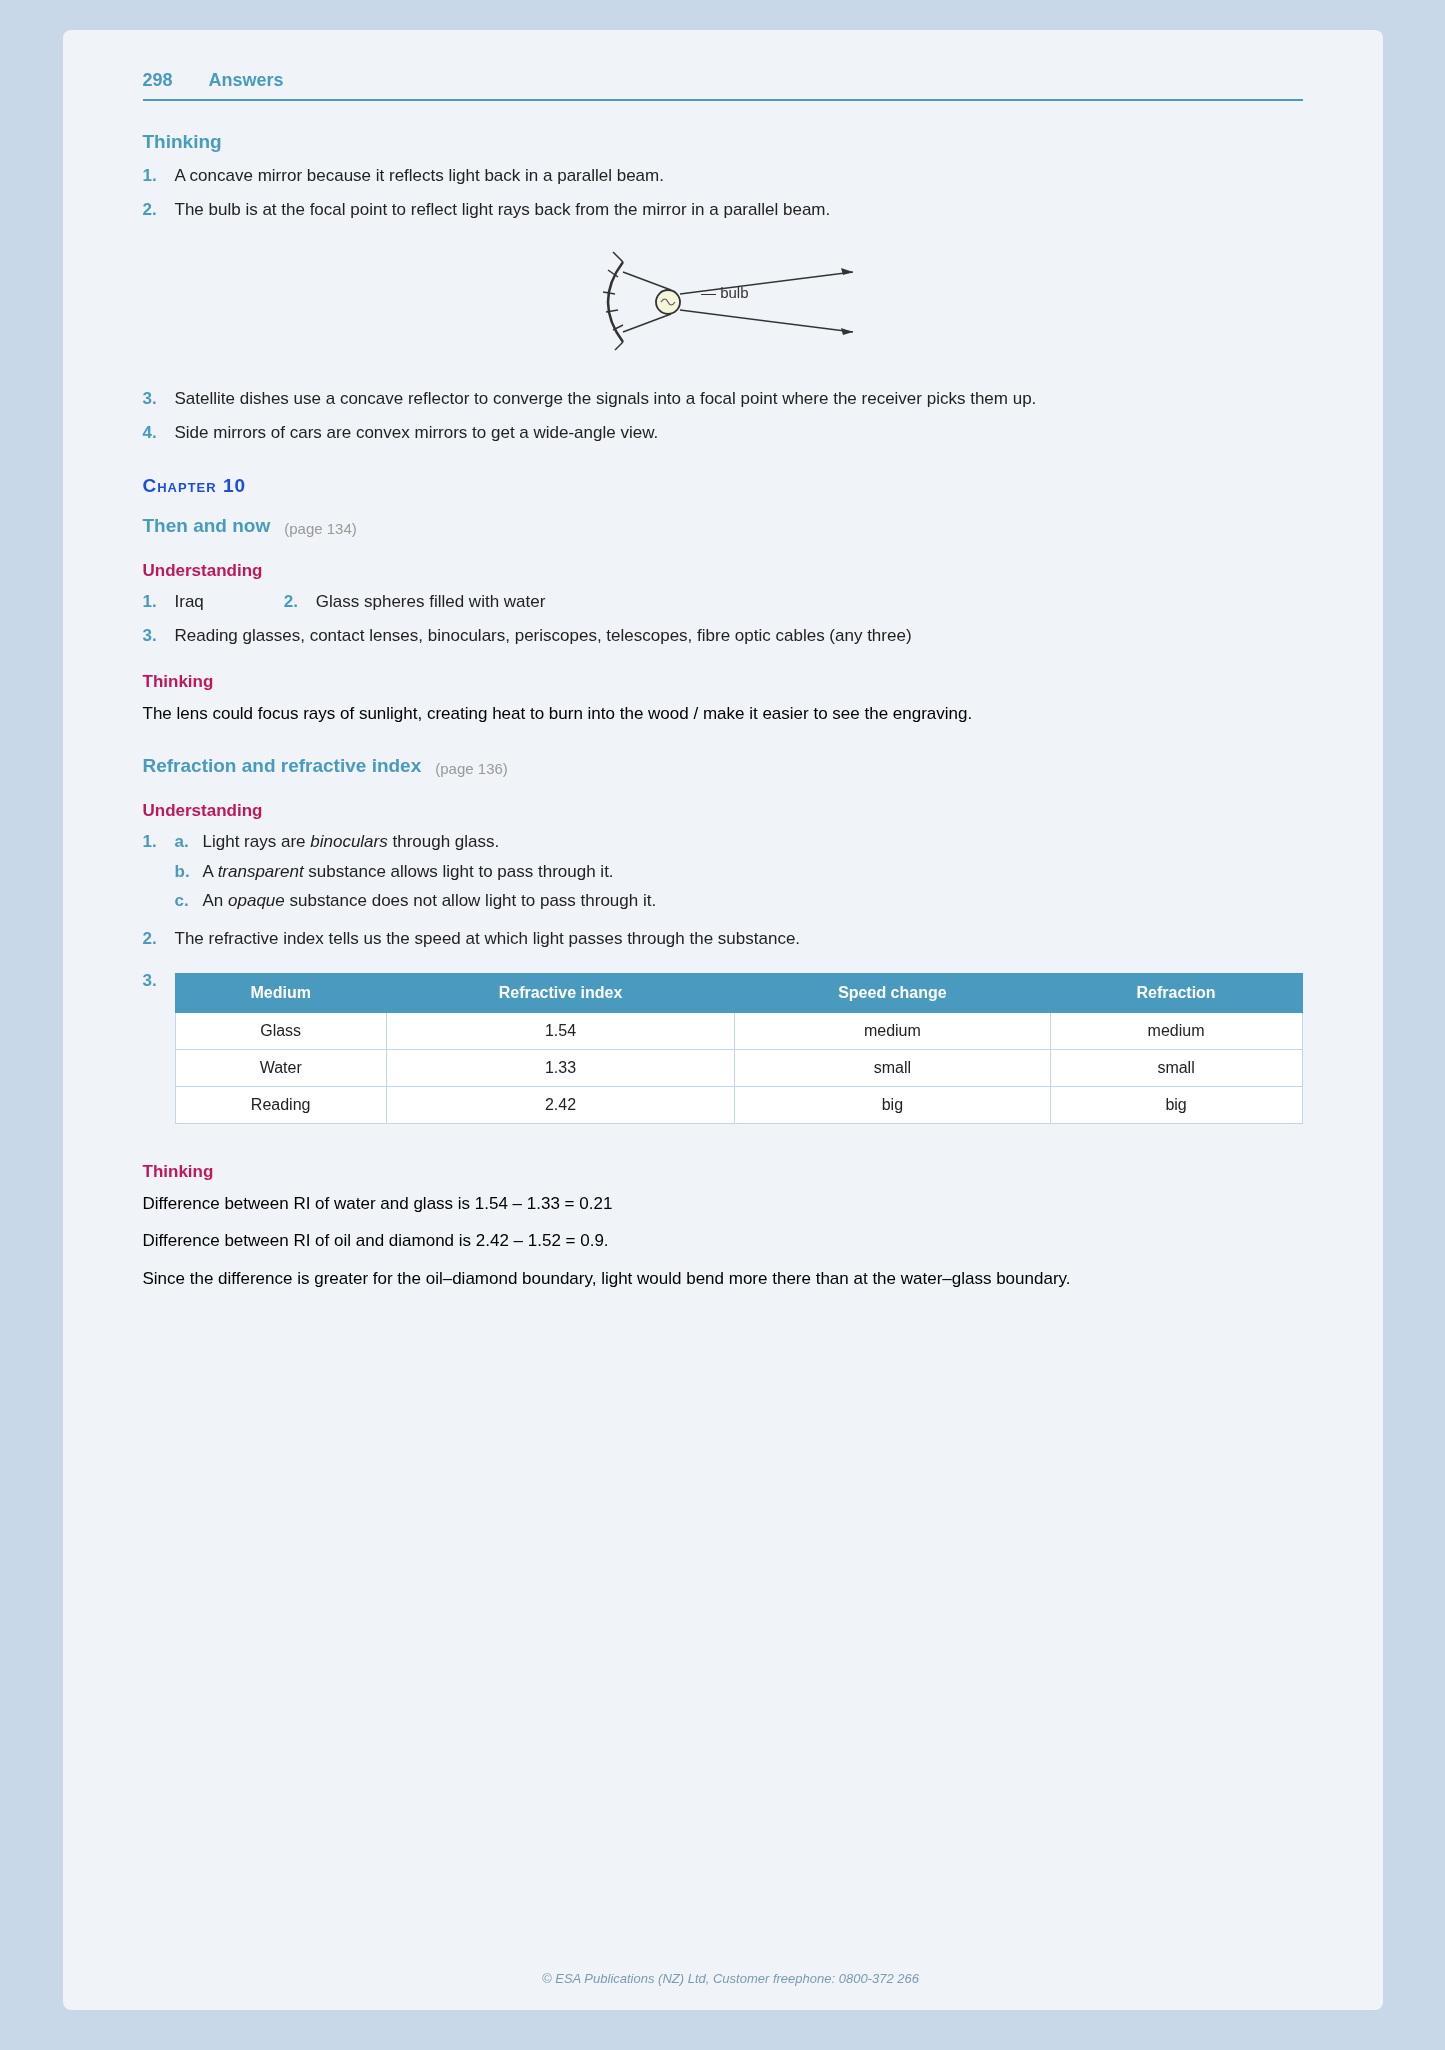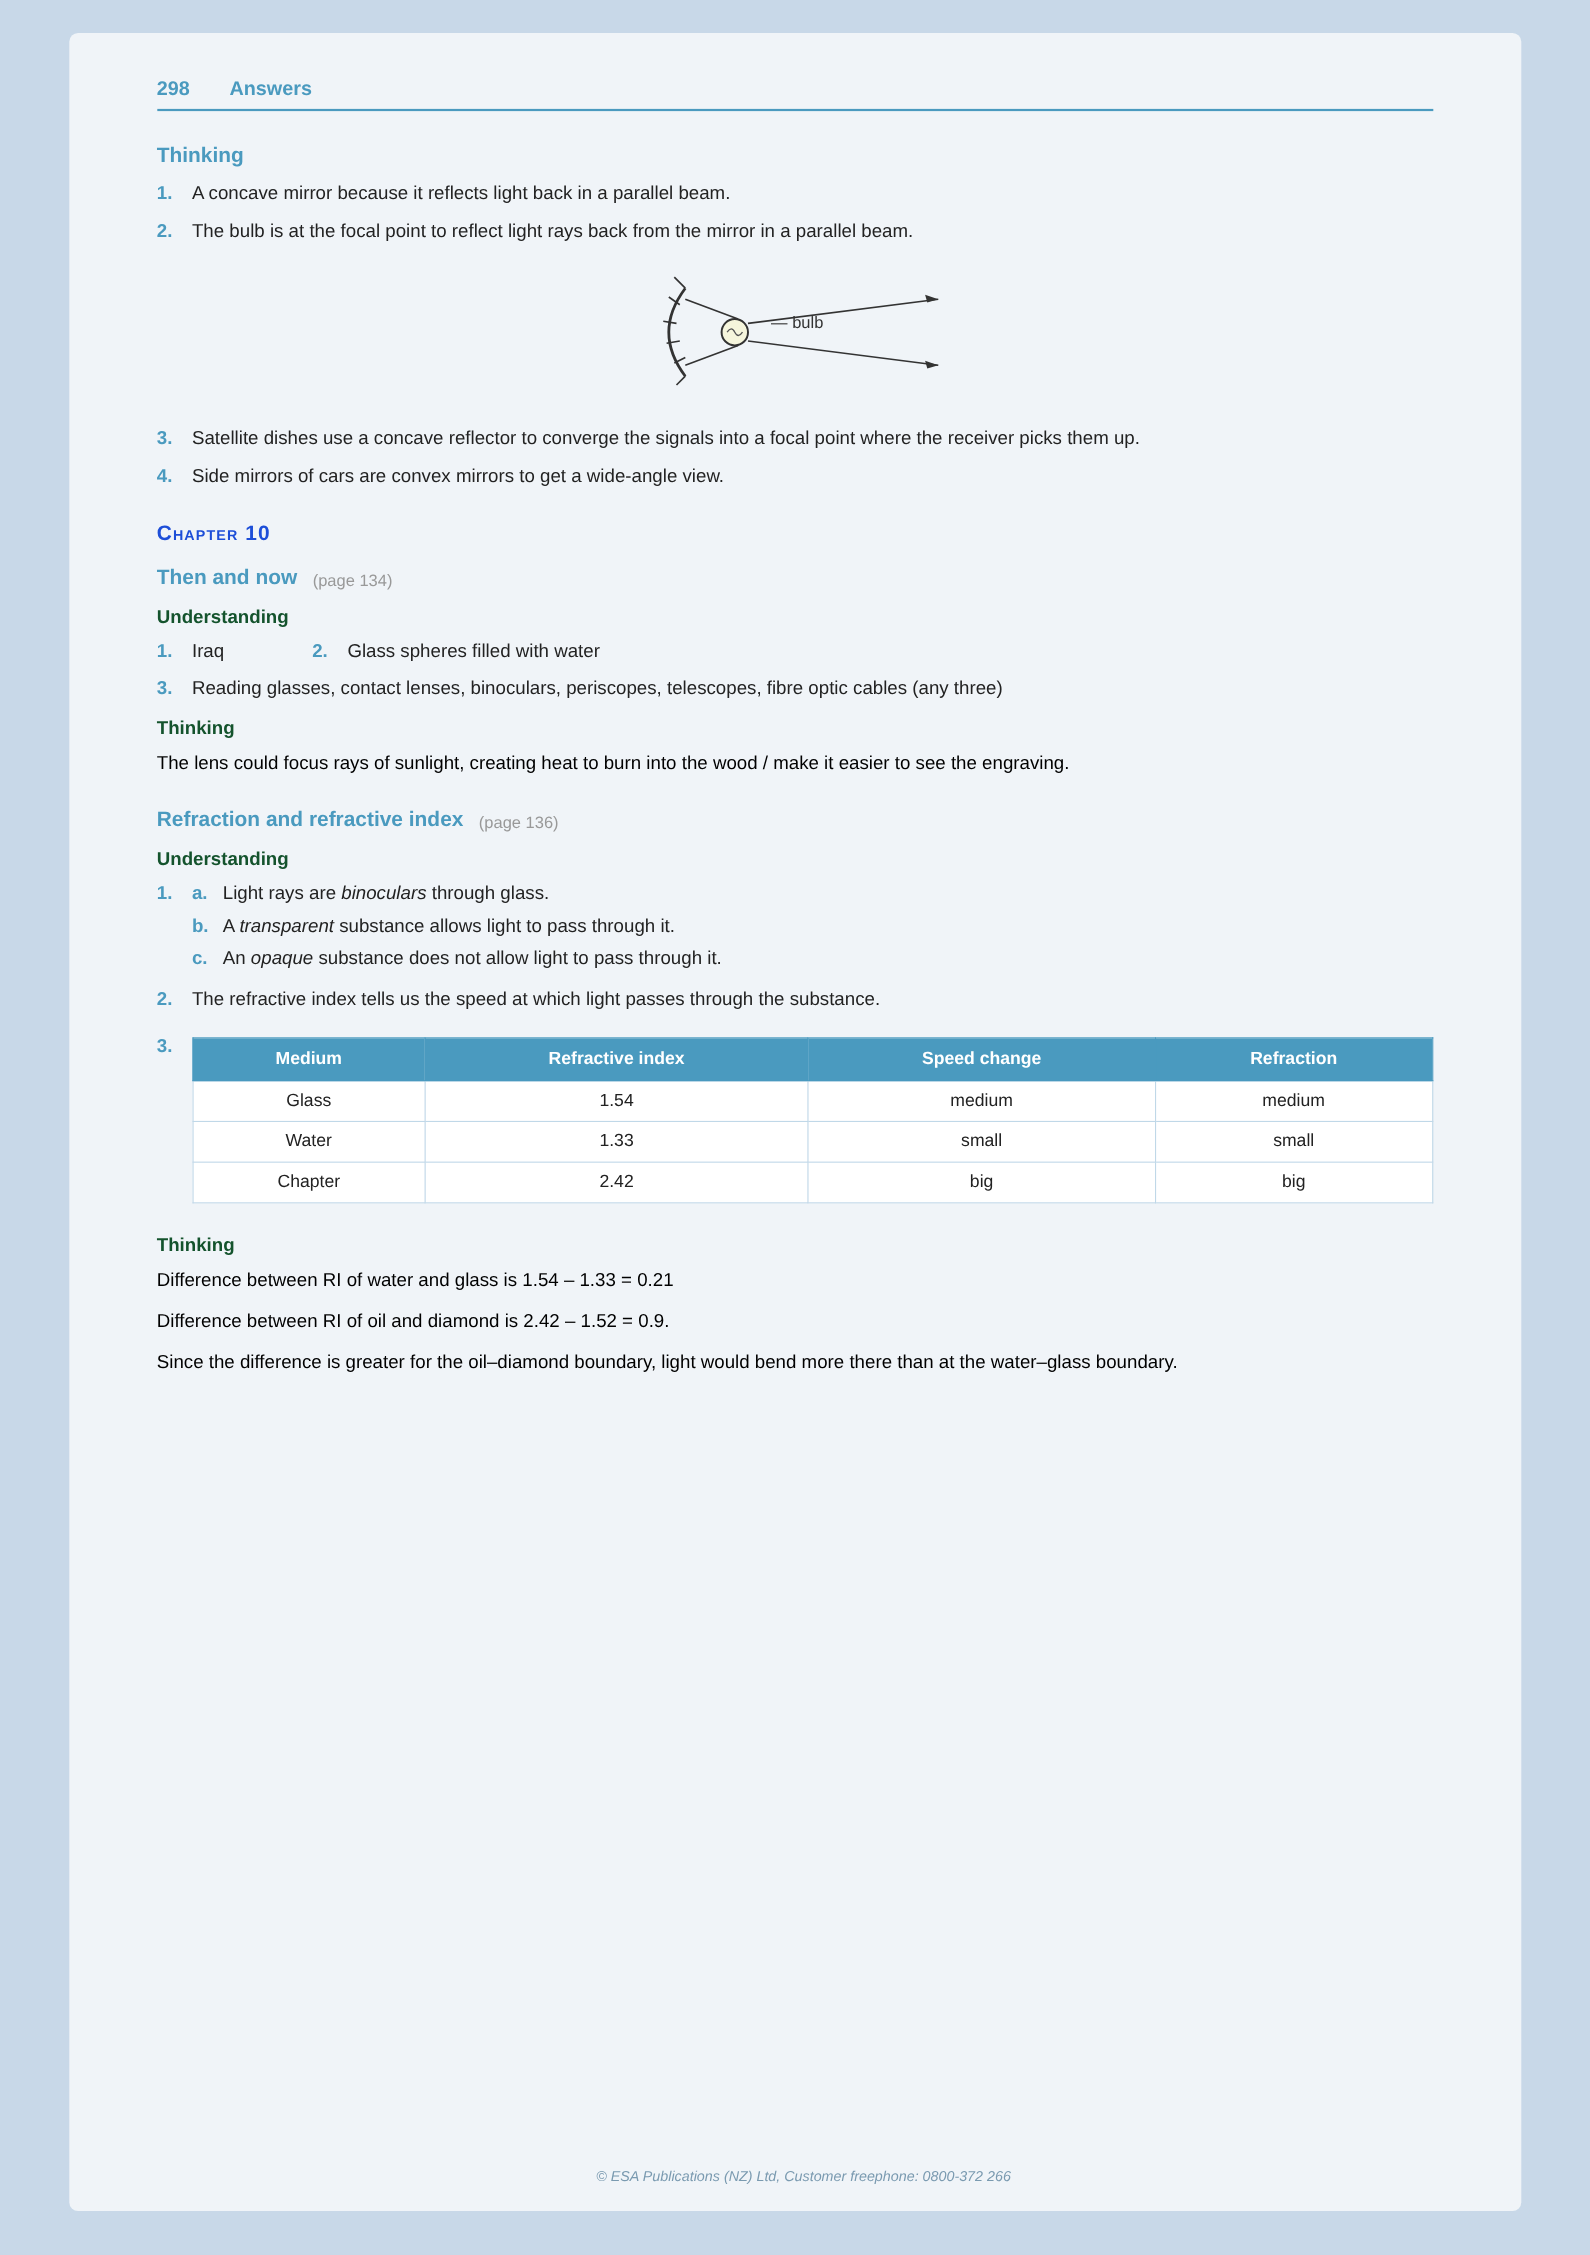--- a/index.html
+++ b/index.html
@@ -42,25 +42,25 @@
       color: #4a9abf;
     }
     .section-heading {
       color: #4a9abf;
       font-size: 19px;
       font-weight: bold;
       margin-bottom: 10px;
       margin-top: 18px;
     }
     .sub-heading {
-      color: #14532d;
+      color: #be185d;
       font-size: 17px;
       font-weight: bold;
       margin-bottom: 8px;
-      margin-top: 14px;
+      margin-top: 24px;
     }
     .chapter-heading {
       font-size: 19px;
       font-weight: bold;
       color: #1d4ed8;
       margin-top: 30px;
       margin-bottom: 18px;
       font-variant: small-caps;
       letter-spacing: 1px;
     }
@@ -294,21 +294,21 @@
             <td>medium</td>
             <td>medium</td>
           </tr>
           <tr>
             <td>Water</td>
             <td>1.33</td>
             <td>small</td>
             <td>small</td>
           </tr>
           <tr>
-            <td>Chapter</td>
+            <td>Reading</td>
             <td>2.42</td>
             <td>big</td>
             <td>big</td>
           </tr>
         </tbody>
       </table>
     </div>
   </div>
 
   <div class="sub-heading">Thinking</div>

